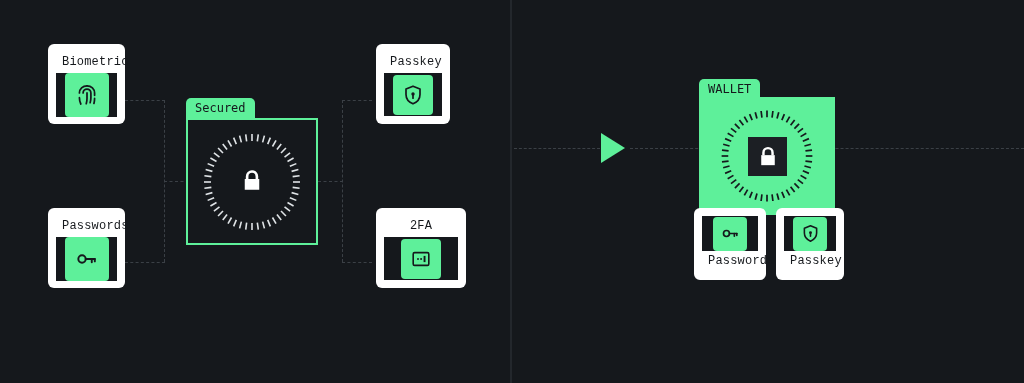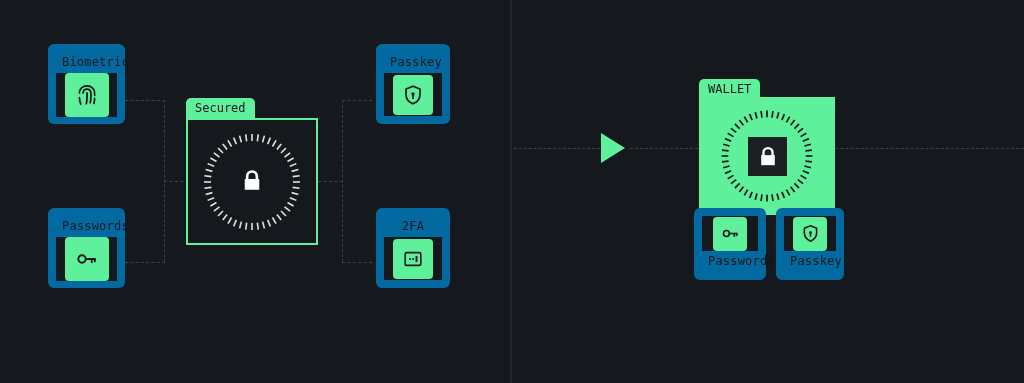--- a/index.html
+++ b/index.html
@@ -48,26 +48,27 @@
     border-top: 1px dashed #3b4046;
   }
   .conn.v {
     width: 0;
     border-left: 1px dashed #3b4046;
   }
 
   
   .card {
     position: absolute;
-    background: #0369a1;
+    background: #ffffff;
     border-radius: 6px;
     padding: 8px;
     box-sizing: border-box;
     display: flex;
     flex-direction: column;
+    font-family: Liberation Mono, monospace;
   }
   .card-label {
     color: #15181c;
     font-size: 12px;
     line-height: 18px;
     text-align: center;
     letter-spacing: 0.2px;
     white-space: nowrap;
     padding: 1px 6px 2px 6px;
   }
@@ -192,21 +193,21 @@
       <div class="tile" style="width:40px; height:40px;">
         <svg width="24" height="24" viewBox="0 0 24 24" fill="none" stroke="#15181c" stroke-width="1.7" stroke-linejoin="round">
           <path d="M12 3.2 19 6v5.4c0 4.2-2.8 7.6-7 9.4-4.2-1.8-7-5.2-7-9.4V6z"></path>
           <circle cx="12" cy="11" r="1.7" fill="#15181c" stroke="none"></circle>
           <path d="M12 12.6v2.6" stroke-linecap="round"></path>
         </svg>
       </div>
     </div>
   </div>
 
-  <div class="card" style="left:376px; top:208px; width:74px; height:80px;">
+  <div class="card" style="left:376px; top:208px; width:90px; height:80px;">
     <div class="card-label">2FA</div>
     <div class="card-body">
       <div class="tile" style="width:40px; height:40px;">
         <svg width="24" height="24" viewBox="0 0 24 24" fill="none" stroke="#15181c" stroke-width="1.6">
           <rect x="4.2" y="5.6" width="15.6" height="12.8" rx="1.4"></rect>
           <circle cx="9" cy="12" r="0.95" fill="#15181c" stroke="none"></circle>
           <circle cx="12.1" cy="12" r="0.95" fill="#15181c" stroke="none"></circle>
           <rect x="14.6" y="8.9" width="1.9" height="6.2" fill="#15181c" stroke="none"></rect>
         </svg>
       </div>

